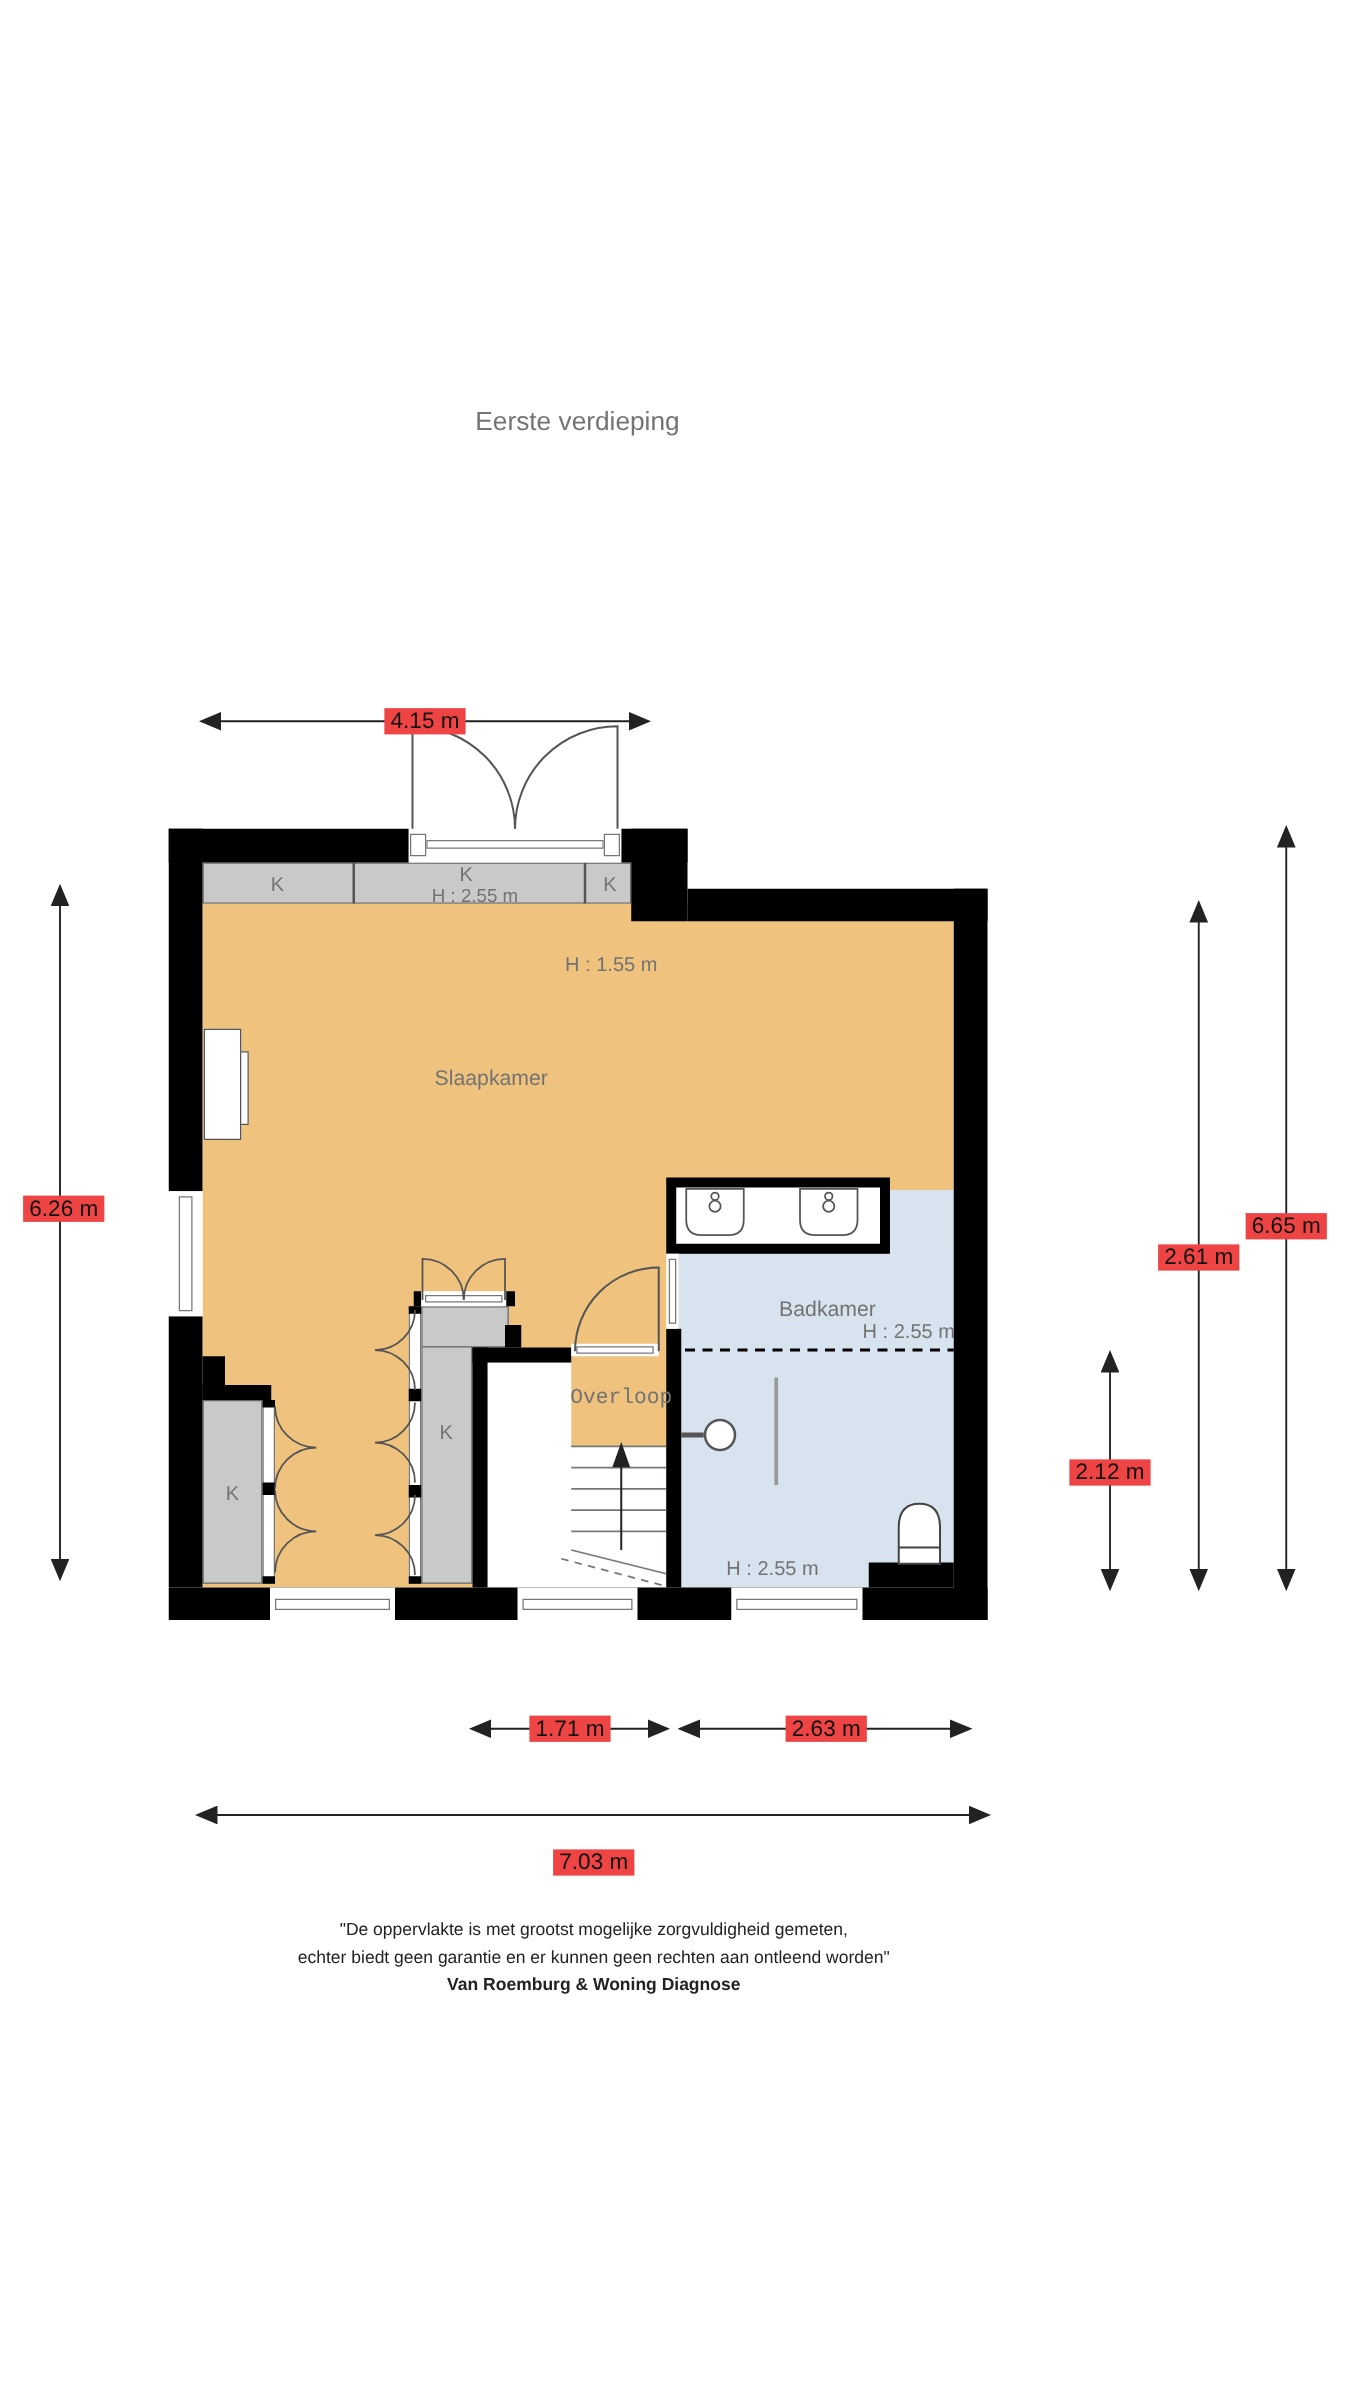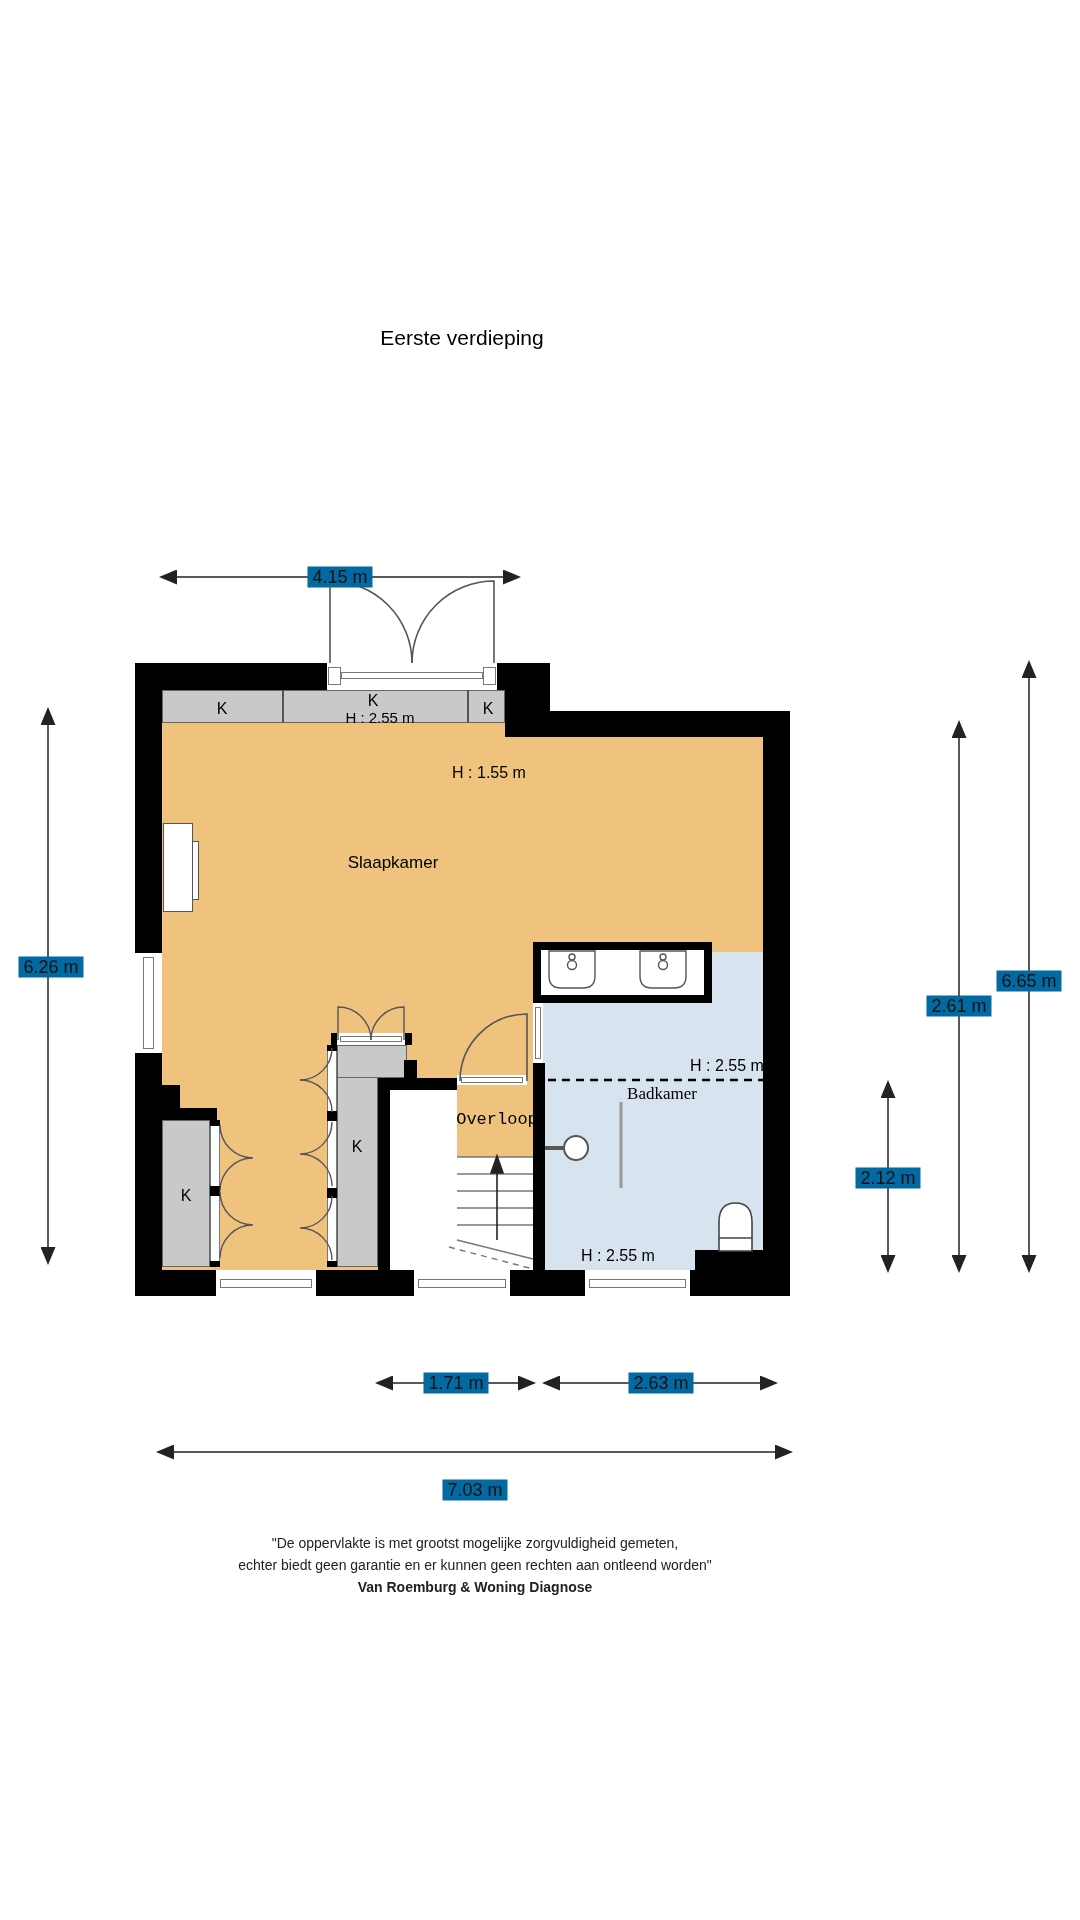--- a/index.html
+++ b/index.html
@@ -6,25 +6,25 @@
   #stage{position:relative;width:1080px;height:1920px;background:#fff;overflow:hidden;
          font-family:"Liberation Sans","DejaVu Sans",sans-serif;color:#1a1a1a;}
   .wall{position:absolute;background:var(--wall-black,#000);}
   .orange{position:absolute;background:var(--floor-orange,#EFC27E);}
   .blue{position:absolute;background:var(--floor-blue,#D7E3EF);}
   .gray{position:absolute;background:var(--closet-gray,#C9C9C9);border:1px solid #666;box-sizing:border-box;}
   .white{position:absolute;background:#fff;}
   .winline{position:absolute;background:#fff;border:1px solid #777;box-sizing:border-box;}
   .divider{position:absolute;background:#555;}
   .tick{position:absolute;background:#000;}
-  .lbl{position:absolute;transform:translate(-50%,-50%);white-space:nowrap;color:#000000;}
+  .lbl{position:absolute;transform:translate(-50%,-50%);white-space:nowrap;color:#737373;}
   .room-lbl{font-size:17px;}
   .h-lbl{font-size:15px;}
   .k-lbl{font-size:16px;}
-  .dim-lbl{font-size:18px;background:#0369a1;padding:0 5px;color:#111;}
+  .dim-lbl{font-size:18px;background:#ef4444;padding:0 5px;color:#111;}
   .title-lbl{font-size:21px;}
   .footer-lbl{font-size:14px;color:#222;}
   svg{position:absolute;left:0;top:0;}
 </style>
 </head>
 <body>
 
 <div id="stage">
 
   <div class="lbl title-lbl" style="left:462px;top:338px;">Eerste verdieping</div>
@@ -197,21 +197,21 @@
 
   <div class="lbl" style="left:489px;top:773px;font-size:16px;">H : 1.55 m</div>
   <div class="lbl room-lbl" style="left:393px;top:863px;">Slaapkamer</div>
 
   <div class="lbl k-lbl" style="left:186px;top:1196px;">K</div>
   <div class="lbl k-lbl" style="left:357px;top:1147px;">K</div>
 
   <div class="lbl room-lbl" style="left:497px;top:1119px;font-family:Liberation Mono, monospace;">Overloop</div>
 
   <div class="lbl" style="left:727px;top:1066px;font-size:16px;">H : 2.55 m</div>
-  <div class="lbl room-lbl" style="left:662px;top:1094px;font-family:Liberation Serif, serif;">Badkamer</div>
+  <div class="lbl room-lbl" style="left:662px;top:1048px;">Badkamer</div>
   <div class="lbl" style="left:618px;top:1256px;font-size:16px;">H : 2.55 m</div>
 
   <div class="lbl dim-lbl" style="left:340px;top:577px;">4.15 m</div>
   <div class="lbl dim-lbl" style="left:51px;top:967px;">6.26 m</div>
   <div class="lbl dim-lbl" style="left:1029px;top:981px;">6.65 m</div>
   <div class="lbl dim-lbl" style="left:959px;top:1006px;">2.61 m</div>
   <div class="lbl dim-lbl" style="left:888px;top:1178px;">2.12 m</div>
   <div class="lbl dim-lbl" style="left:456px;top:1383px;">1.71 m</div>
   <div class="lbl dim-lbl" style="left:661px;top:1383px;">2.63 m</div>
   <div class="lbl dim-lbl" style="left:475px;top:1452px;margin-top:38px;">7.03 m</div>

